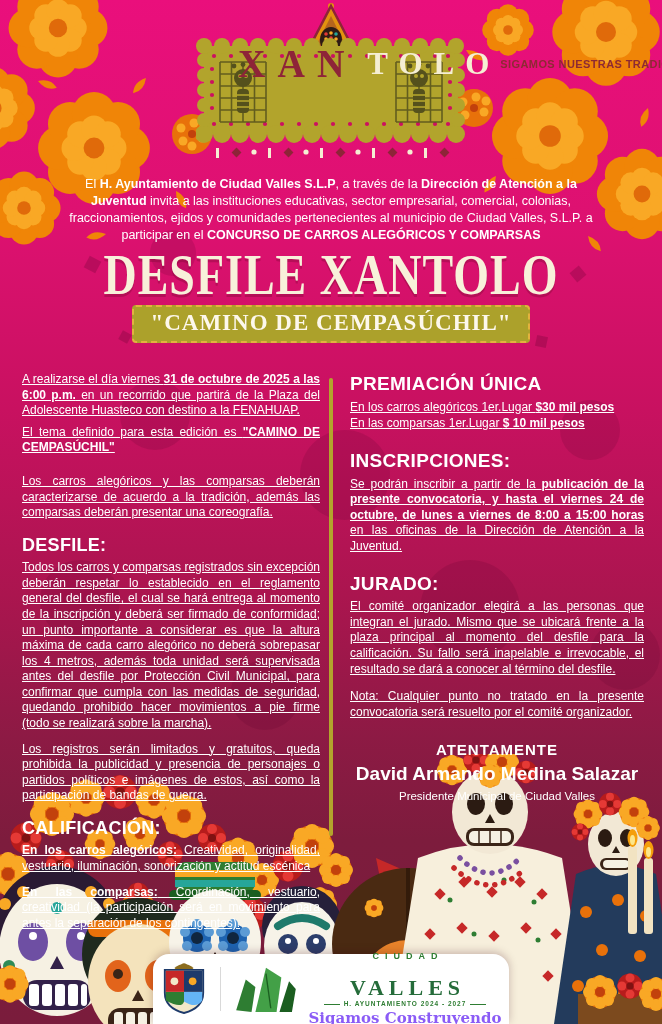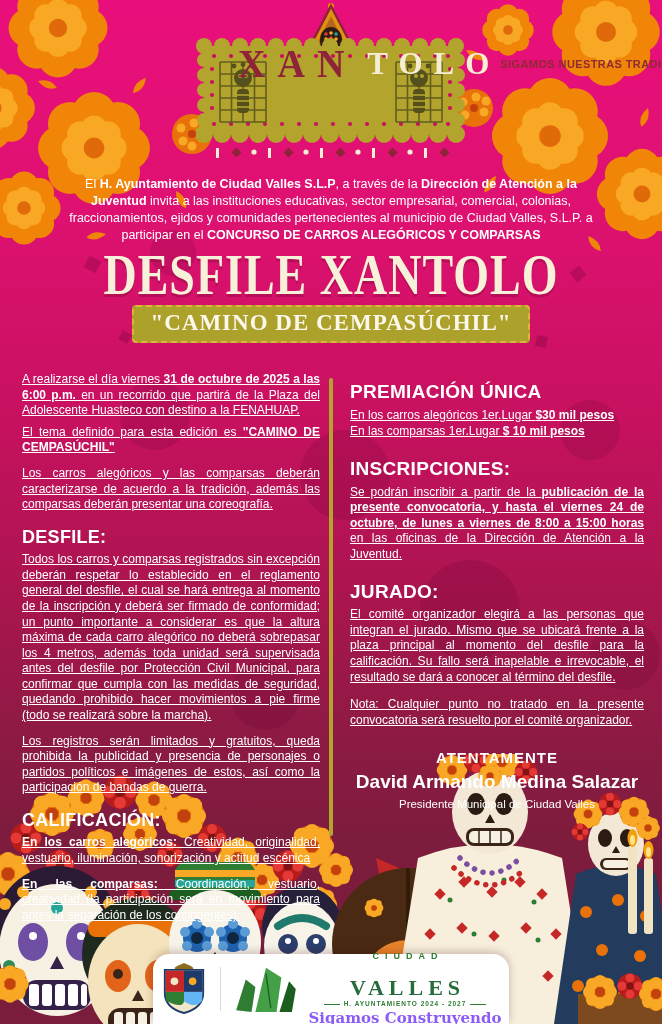--- a/index.html
+++ b/index.html
@@ -38,21 +38,21 @@
     padding:3px 16px 5px;font-family:"Liberation Serif",serif;font-weight:700;font-size:23px;
     color:#fdf8ec;letter-spacing:1px;}
   
   .col{position:absolute;top:372px;z-index:3;color:#fff;font-size:12px;line-height:1.3;}
   .col-left{left:22px;width:298px;}
   .col-right{left:350px;width:294px;}
   .col p{margin:0 0 6px;text-align:justify;text-decoration:underline;}
   .col p.no-just{text-align:left;}
   .col b{font-weight:700;}
   .sec{margin-top:13px;}
-  .sec-heading{font-weight:700;font-size:18px;letter-spacing:.3px;margin:8px 0 3px;text-align:left;}
+  .sec-heading{font-weight:700;font-size:18px;letter-spacing:.3px;margin:0 0 3px;text-align:left;}
   .divider{position:absolute;left:329px;top:378px;width:4px;height:458px;background:#b3a42c;border-radius:2px;z-index:3;}
   .signature{margin-top:20px;text-align:center;}
   .sig-salutation{font-weight:700;font-size:15px;letter-spacing:1px;}
   .sig-name{font-weight:700;font-size:19px;margin-top:2px;}
   .sig-role{font-size:11.5px;margin-top:2px;}
   
   .scene{position:absolute;left:0;bottom:0;width:662px;height:270px;z-index:2;}
   .footer-card{position:absolute;left:153px;top:954px;width:356px;height:70px;background:#fff;
     border-radius:16px 16px 0 0;z-index:5;display:flex;align-items:center;justify-content:center;
     gap:13px;box-shadow:0 -2px 8px rgba(60,0,25,.25);}
@@ -383,21 +383,21 @@
 
   <div class="main-title">DESFILE XANTOLO</div>
   <div class="subtitle-row">
     <span class="subtitle-badge">"CAMINO DE CEMPASÚCHIL"</span>
   </div>
 
   <div class="divider"></div>
 
   <div class="col col-left">
     <p><span>A realizarse el día viernes </span><b>31 de octubre de 2025 a las 6:00 p.m.</b><span> en un recorrido que partirá de la Plaza del Adolescente Huasteco con destino a la FENAHUAP.</span></p>
-    <p style="margin-bottom:10px;"><span>El tema definido para esta edición es </span><b>"CAMINO DE CEMPASÚCHIL"</b></p>
+    <p style="margin-bottom:18px;"><span>El tema definido para esta edición es </span><b>"CAMINO DE CEMPASÚCHIL"</b></p>
     <p><span>Los carros alegóricos y las comparsas deberán caracterizarse de acuerdo a la tradición, además las comparsas deberán presentar una coreografía.</span></p>
 
     <div class="sec">
       <div class="sec-heading">DESFILE:</div>
       <p><span>Todos los carros y comparsas registrados sin excepción deberán respetar lo establecido en el reglamento general del desfile, el cual se hará entrega al momento de la inscripción y deberá ser firmado de conformidad; un punto importante a considerar es que la altura máxima de cada carro alegórico no deberá sobrepasar los 4 metros, además toda unidad será supervisada antes del desfile por Protección Civil Municipal, para confirmar que cumpla con las medidas de seguridad, quedando prohibido hacer movimientos a pie firme (todo se realizará sobre la marcha).</span></p>
       <p style="margin-top:10px;"><span>Los registros serán limitados y gratuitos, queda prohibida la publicidad y presencia de personajes o partidos políticos e imágenes de estos, así como la participación de bandas de guerra.</span></p>
     </div>
 
     <div class="sec">
       <div class="sec-heading">CALIFICACIÓN:</div>

